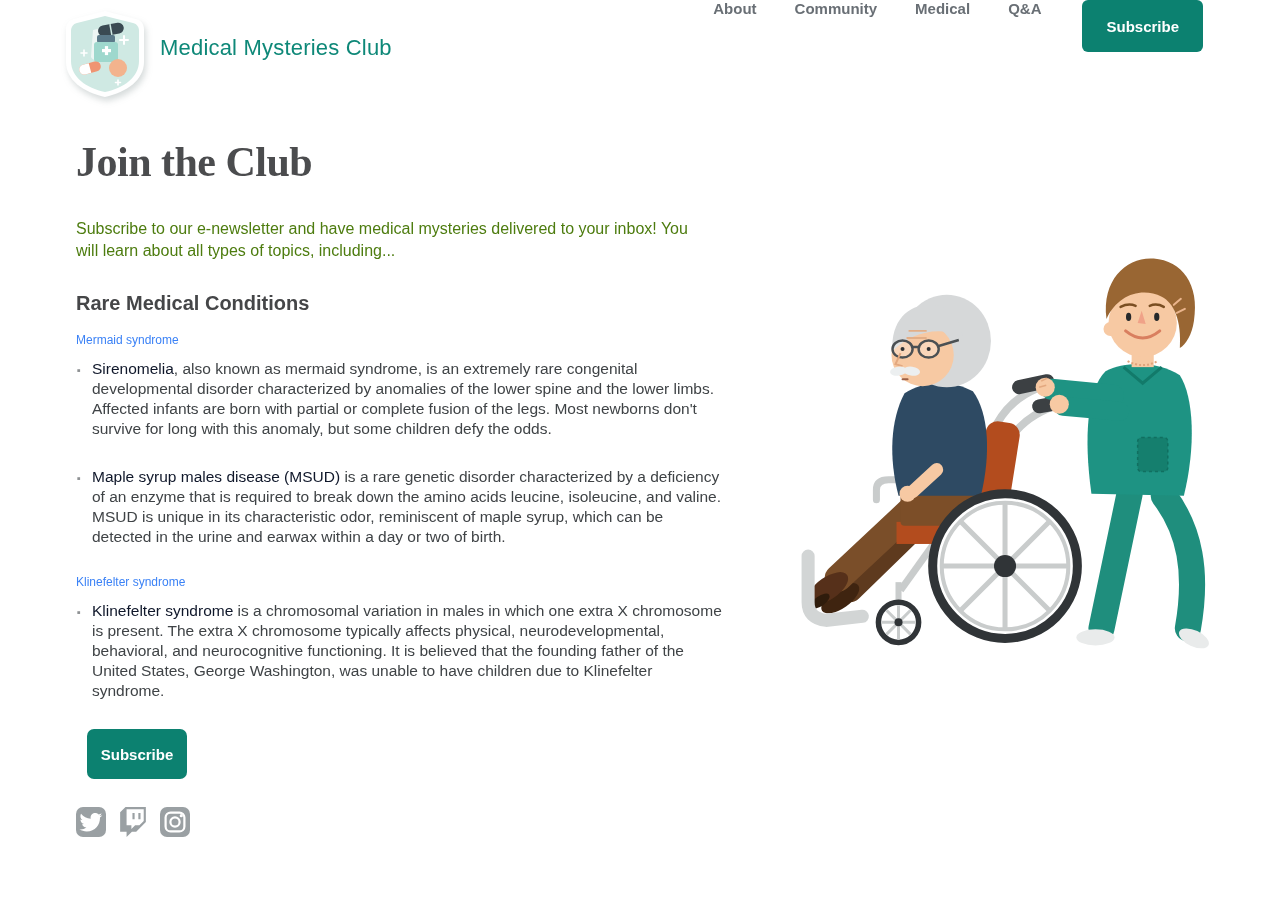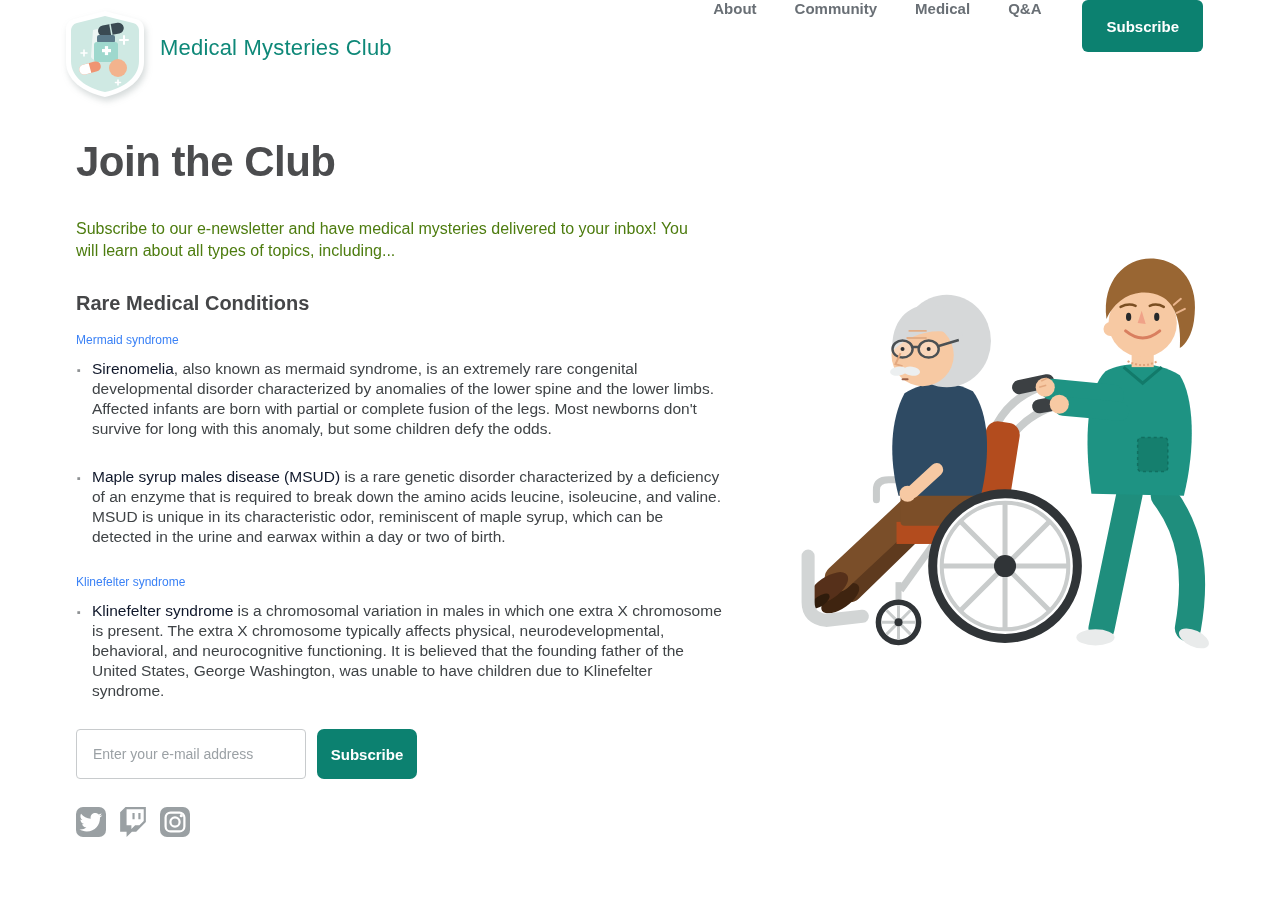--- a/index.html
+++ b/index.html
@@ -11,21 +11,21 @@
   .brand-title { position:absolute; left:160px; top:0; height:96px; display:flex; align-items:center;
                  font-size:22px; font-weight:400; color:#0E8878; letter-spacing:.2px;text-align:center; }
   .nav { position:absolute; right:72px; top:0; height:96px; display:flex; align-items:flex-start; gap:38px; }
   .nav a { color:#696F75; font-size:15px; font-weight:700; text-decoration:none; cursor:pointer; }
   .nav .subscribe-btn { margin-left:3px; background:#0C8170; color:#fff; border:none; border-radius:6px;
                         padding:0 24px; height:52px; font-size:15px; font-weight:700; cursor:pointer;
                         font-family:"Liberation Sans", sans-serif; }
 
   
   .content { position:absolute; left:76px; top:138px; width:650px; }
-  h1.page-title { font-size:42px; font-weight:800; color:#4B4C4E; letter-spacing:-.5px; margin-bottom:32px; }
+  h1.page-title { font-size:42px; font-weight:800; color:#4B4C4E; letter-spacing:-.5px; margin-bottom:32px;font-family:Liberation Serif, serif; }
   p.intro { width:632px; font-size:16px; line-height:22px; color:#4d7c0f; margin-bottom:30px; }
   h2.conditions-heading { font-size:20px; font-weight:800; color:#454648; margin-bottom:18px; }
   h3.condition-title { font-size:12px; font-weight:400; color:#3b82f6; margin-bottom:12px; }
   ul.condition-list { list-style:none; margin:0 0 28px 0; padding-left:16px; }
   ul.condition-list li { position:relative; width:634px; font-size:15.5px; line-height:20px; color:#3F4346; }
   ul.condition-list li::before { content:"\25AA"; position:absolute; left:-15px; top:1px; font-size:11px; color:#8E9193; }
   .condition-link { color:#0f172a; text-decoration:none; cursor:pointer; }
 
   
   .subscribe-form { margin-top:18px; display:flex; align-items:center; }
@@ -101,21 +101,20 @@
     </div>
 
     <div>
       <h3 class="condition-title">Klinefelter syndrome</h3>
       <ul class="condition-list">
         <li><a class="condition-link">Klinefelter syndrome</a><span> is a chromosomal variation in males in which one extra X chromosome is present. The extra X chromosome typically affects physical, neurodevelopmental, behavioral, and neurocognitive functioning. It is believed that the founding father of the United States, George Washington, was unable to have children due to Klinefelter syndrome.</span></li>
       </ul>
     </div>
 
     <div class="subscribe-form">
-      <input class="email-input" type="text" placeholder="Enter your e-mail address" style="">
       <button class="form-subscribe-btn">Subscribe</button>
     </div>
 
     <div class="social-row">
       <a title="Twitter">
         <svg viewBox="0 0 30 30" width="30" height="30">
           <rect x="0" y="0" width="30" height="30" rx="7" fill="#9AA0A3"></rect>
           <g transform="translate(3.5,3.8) scale(0.95)">
             <path fill="#ffffff" d="M23.954 4.569c-.885.389-1.83.654-2.825.775 1.014-.611 1.794-1.574 2.163-2.723-.951.555-2.005.959-3.127 1.184-.896-.959-2.173-1.559-3.591-1.559-2.717 0-4.92 2.203-4.92 4.917 0 .39.045.765.127 1.124C7.691 8.094 4.066 6.13 1.64 3.161c-.427.722-.666 1.561-.666 2.475 0 1.71.87 3.213 2.188 4.096-.807-.026-1.566-.248-2.228-.616v.061c0 2.385 1.693 4.374 3.946 4.827-.413.111-.849.171-1.296.171-.314 0-.615-.03-.916-.086.631 1.953 2.445 3.377 4.604 3.417-1.68 1.319-3.809 2.105-6.102 2.105-.39 0-.779-.023-1.17-.067 2.189 1.394 4.768 2.209 7.557 2.209 9.054 0 13.999-7.496 13.999-13.986 0-.209 0-.42-.015-.63.961-.689 1.8-1.56 2.46-2.548z"></path>
           </g>

